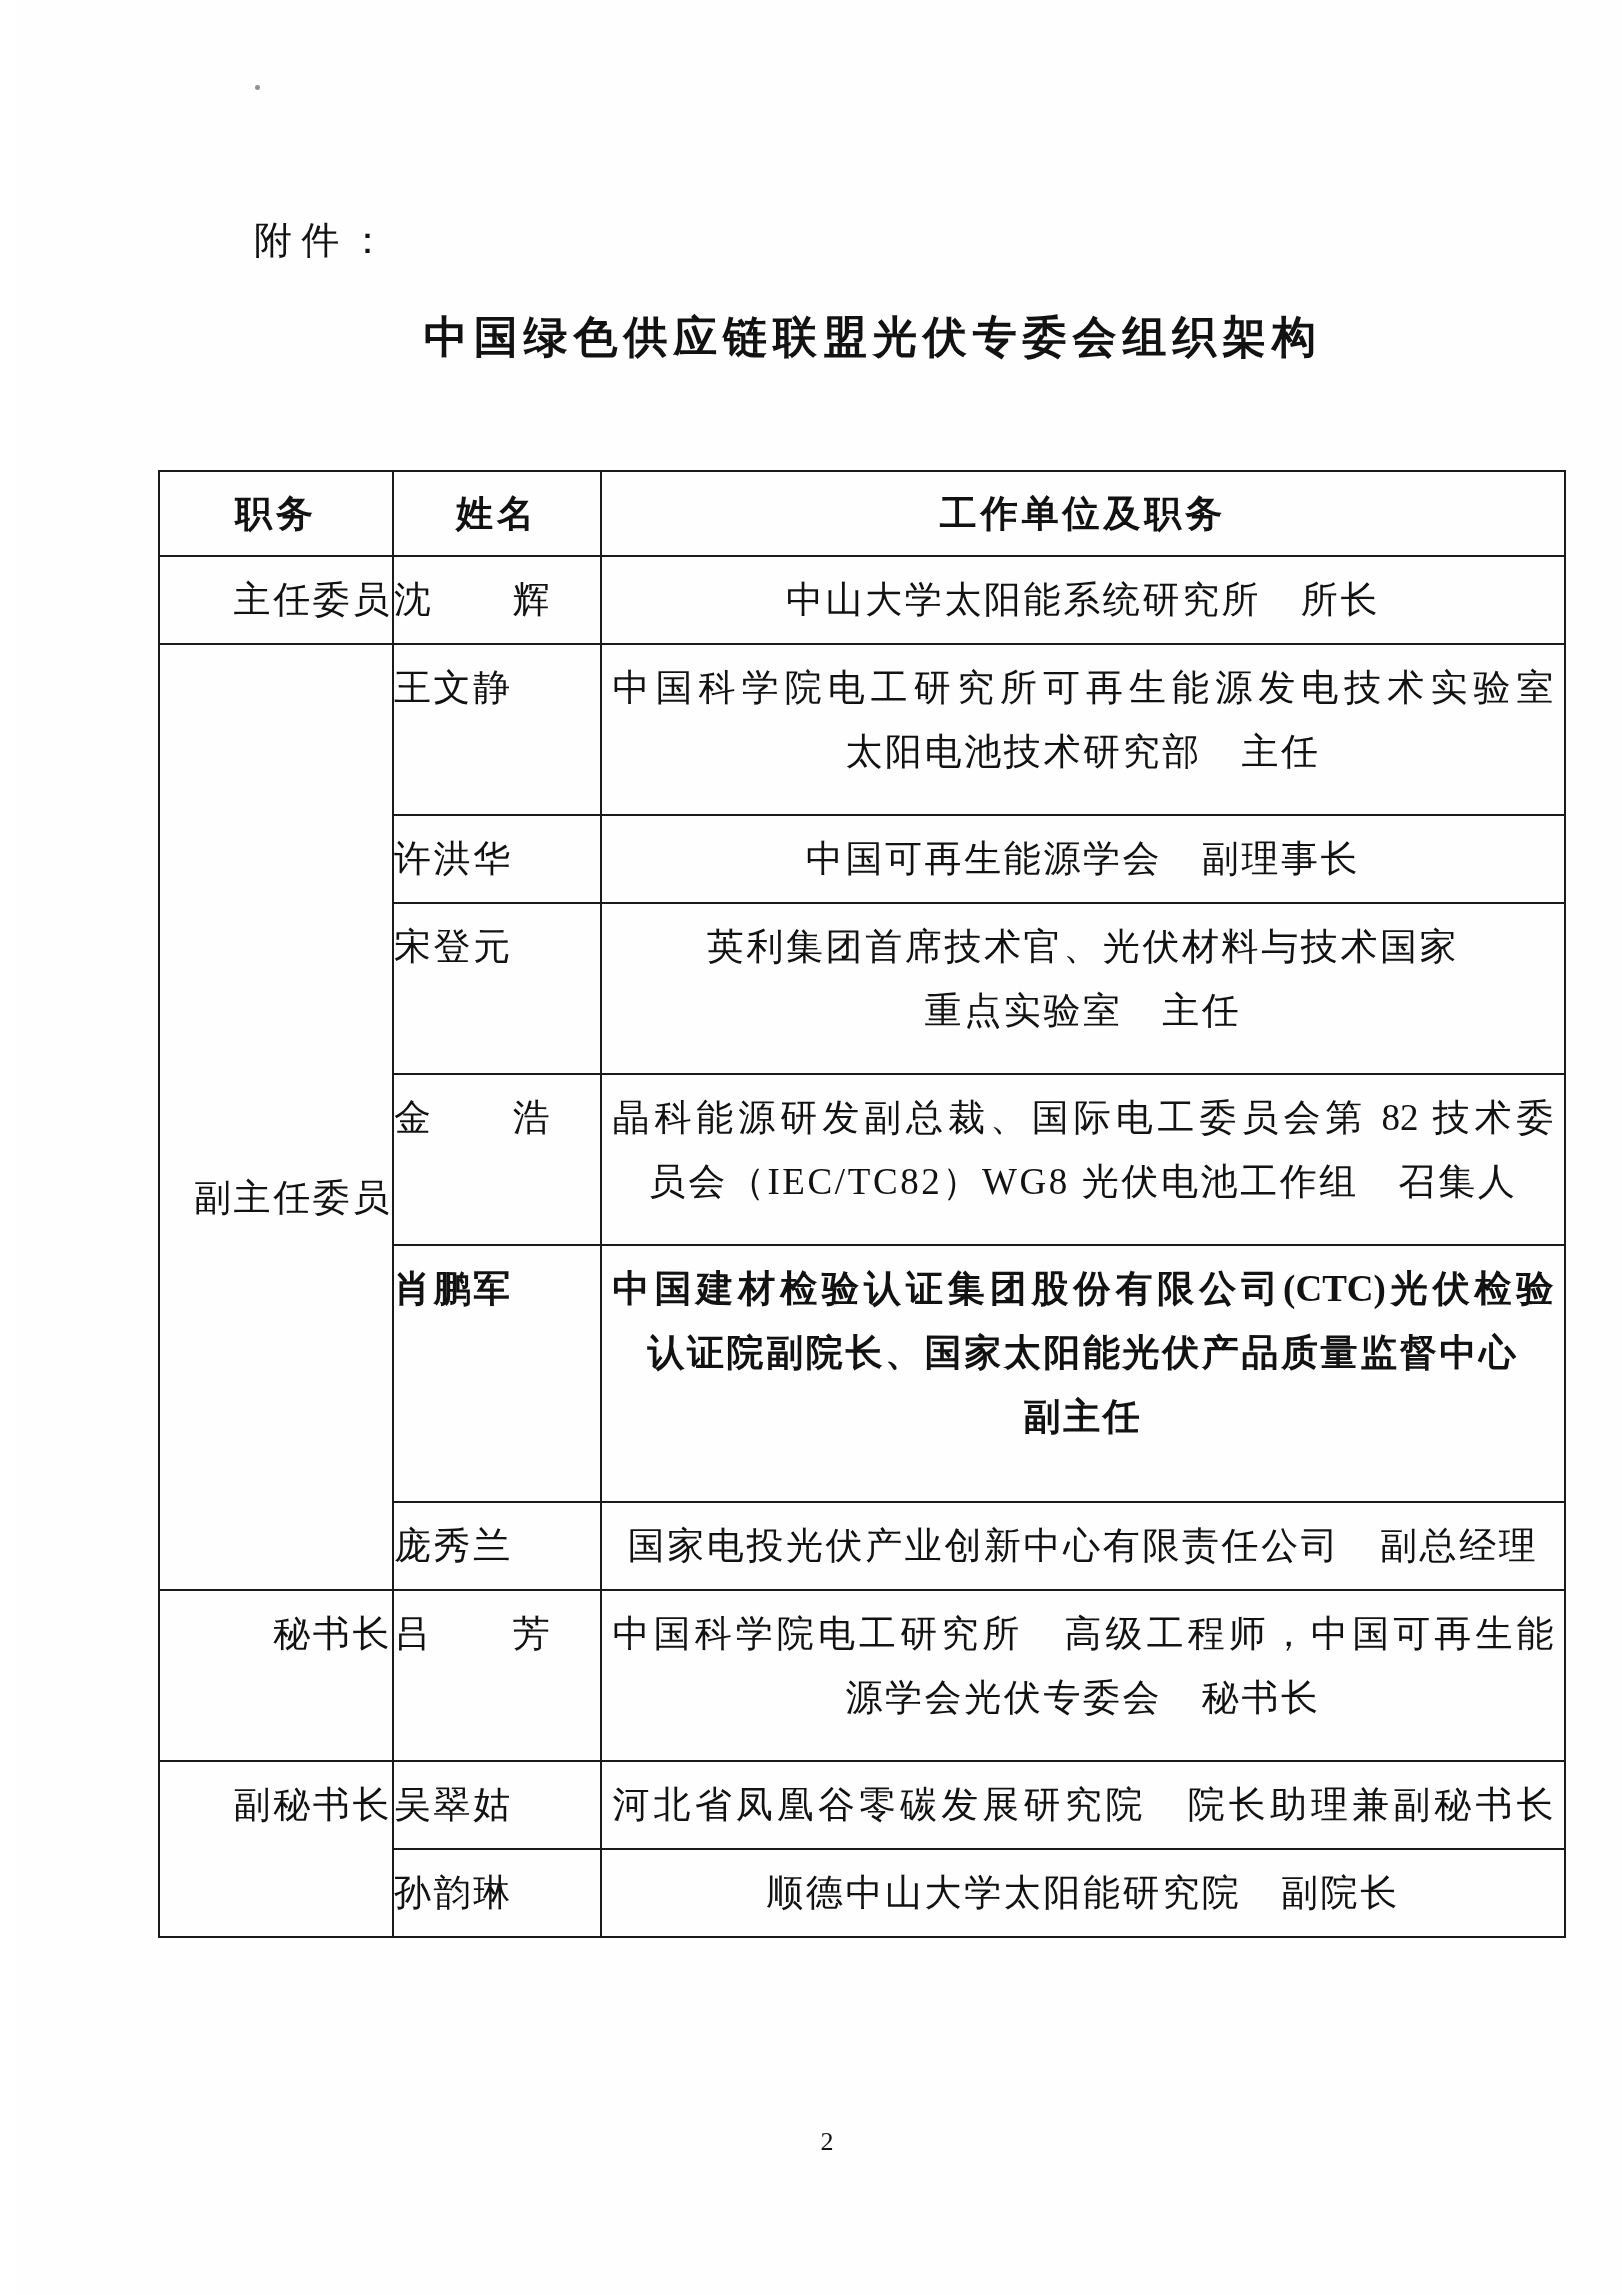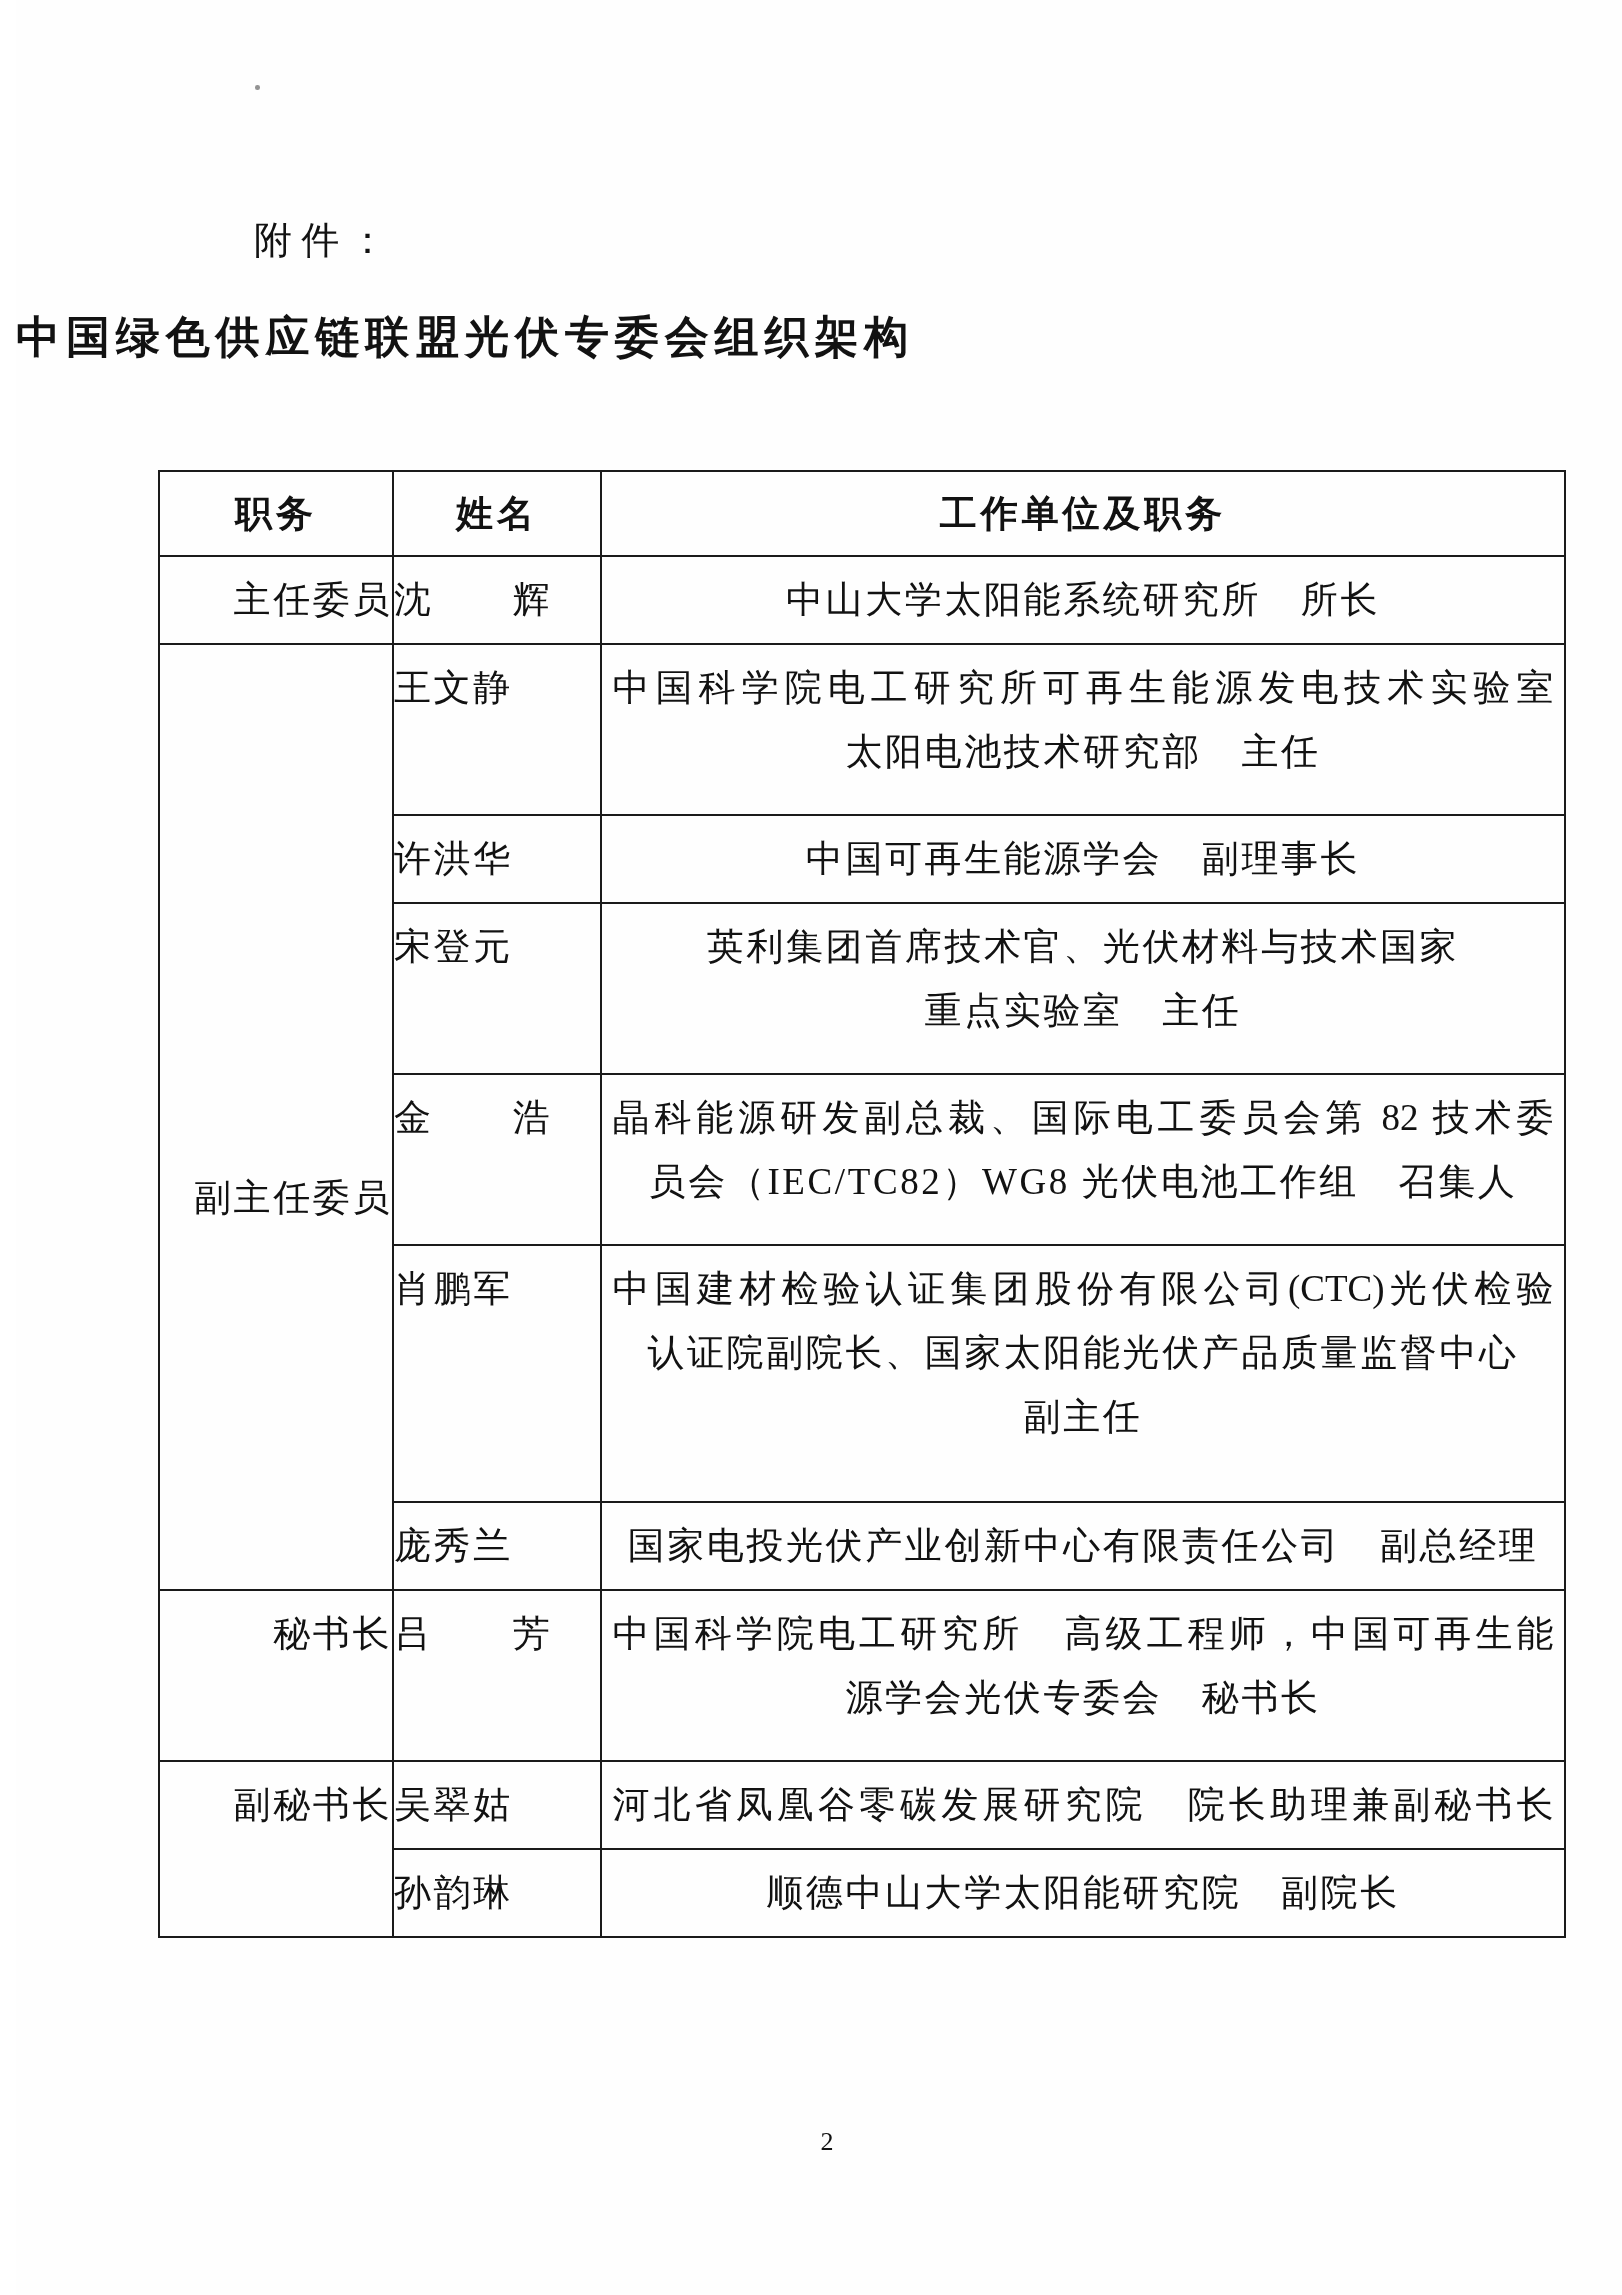--- a/index.html
+++ b/index.html
@@ -14,21 +14,21 @@
   .page { position:absolute; left:16px; top:0; width:1622px; height:2295px; background:#fefefe; overflow:hidden; }
 
   .scan-dot { position:absolute; left:239px; top:85px; width:4.6px; height:4.6px; border-radius:50%; background:#3a3a3a; opacity:.55; }
 
   .attachment-label {
     position:absolute; left:238px; top:215px;
     font-size:38px; letter-spacing:9.2px; white-space:nowrap;
   }
   .doc-title {
     position:absolute; left:0; top:308px; width:1306px;
-    text-align:left; font-size:44px; font-weight:bold; letter-spacing:5.9px;
+    text-align:right; font-size:44px; font-weight:bold; letter-spacing:5.9px;
     white-space:nowrap;
   }
 
   table.org {
     position:absolute; left:142px; top:470px;
     width:1406px; table-layout:fixed;
     border-collapse:collapse;
   }
   table.org th, table.org td {
     border:2.6px solid #1a1a1a;
@@ -116,21 +116,21 @@
             <div class="unit-line ctr">重点实验室　主任</div>
           </td>
         </tr>
         <tr style="height: 171px;">
           <td class="cell-name">金　　浩</td>
           <td class="cell-unit">
             <div class="unit-line just">晶科能源研发副总裁、国际电工委员会第 82 技术委</div>
             <div class="unit-line ctr">员会（IEC/TC82）WG8 光伏电池工作组　召集人</div>
           </td>
         </tr>
-        <tr style="height: 257px;">
+        <tr style="height: 257px; font-weight: bold;">
           <td class="cell-name">肖鹏军</td>
           <td class="cell-unit">
             <div class="unit-line just">中国建材检验认证集团股份有限公司(CTC)光伏检验</div>
             <div class="unit-line ctr">认证院副院长、国家太阳能光伏产品质量监督中心</div>
             <div class="unit-line ctr">副主任</div>
           </td>
         </tr>
         <tr style="height: 86px;">
           <td class="cell-name">庞秀兰</td>
           <td class="cell-unit">

